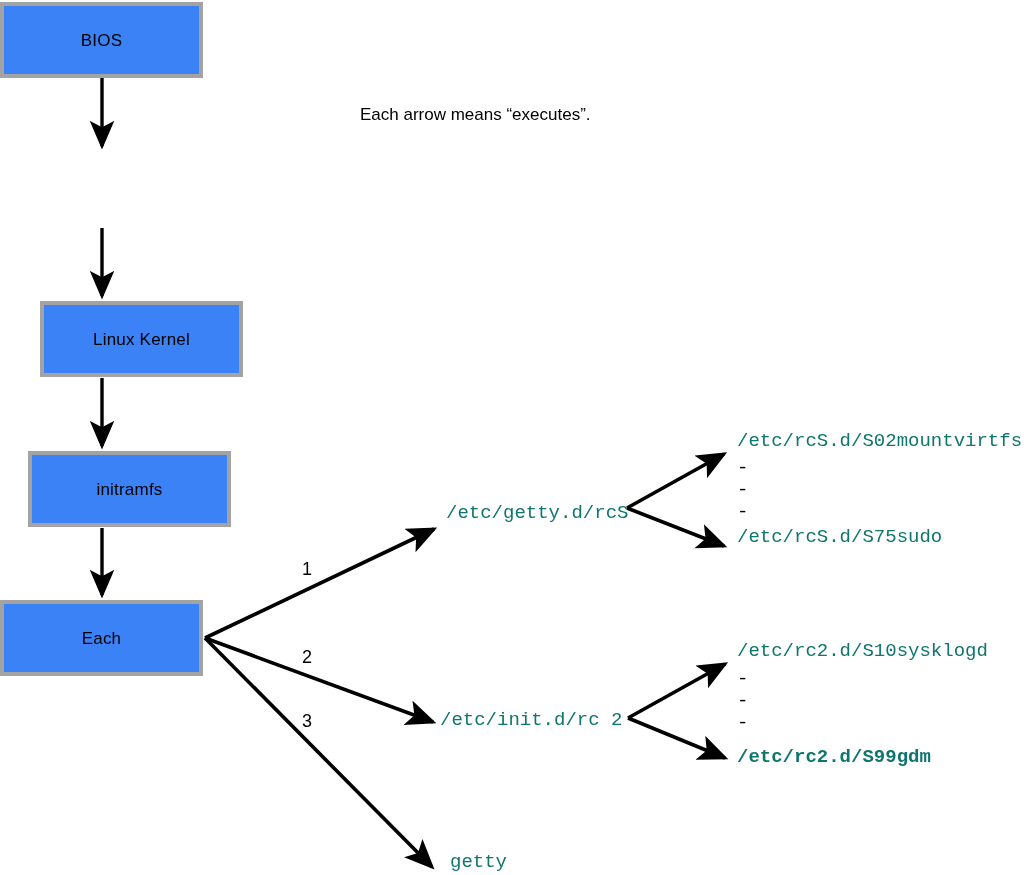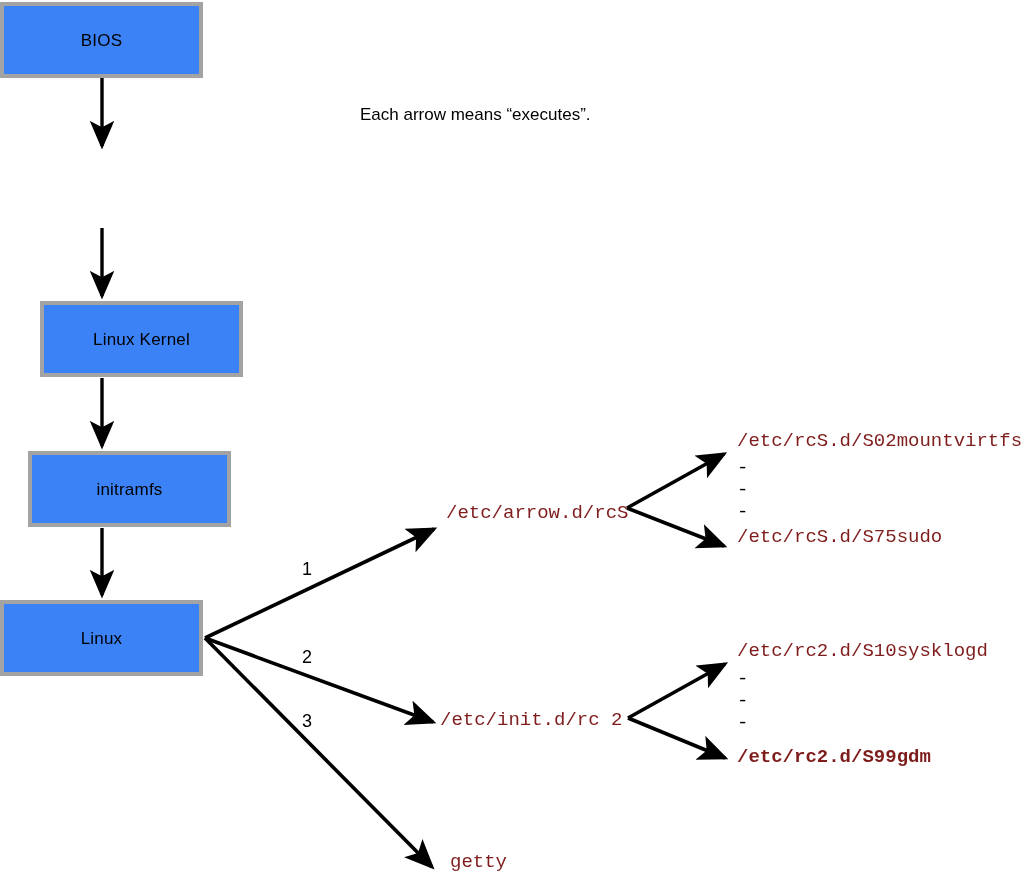--- a/index.html
+++ b/index.html
@@ -39,21 +39,21 @@
     font-size: 17px;
     color: #000000;
     letter-spacing: 0.2px;
     line-height: 1;
     white-space: nowrap;
   }
   .mono-label {
     position: absolute;
     font-family: "Liberation Mono", monospace;
     font-size: 19px;
-    color: #7f1d1d;
+    color: #0f766e;
     white-space: nowrap;
     line-height: 1;
   }
   .dash-label {
     position: absolute;
     font-family: "Liberation Mono", monospace;
     font-size: 19px;
     color: #000000;
     line-height: 1;
   }
@@ -116,30 +116,30 @@
 
   <div class="stage-box" style="left:0px; top:301px; width:203px; height:76px;margin-left:40px;">
     <span class="stage-label">Linux Kernel</span>
   </div>
 
   <div class="stage-box" style="left:0px; top:451px; width:203px; height:76px;margin-left:28px;">
     <span class="stage-label">initramfs</span>
   </div>
 
   <div class="stage-box" style="left:0px; top:600px; width:203px; height:76px;">
-    <span class="stage-label">Linux</span>
+    <span class="stage-label">Each</span>
   </div>
 
   <div class="caption" style="left:360px; top:106px;">Each arrow means “executes”.</div>
 
   <div class="num-label" style="left:302px; top:560px;">1</div>
   <div class="num-label" style="left:302px; top:648px;">2</div>
   <div class="num-label" style="left:302px; top:712px;">3</div>
 
-  <div class="mono-label" style="left:446px; top:504px;">/etc/arrow.d/rcS</div>
+  <div class="mono-label" style="left:446px; top:504px;">/etc/getty.d/rcS</div>
 
   <div class="mono-label" style="left:440px; top:711px;">/etc/init.d/rc 2</div>
 
   <div class="mono-label" style="left:450px; top:853px;">getty</div>
 
   <div class="mono-label" style="left:737px; top:432px;">/etc/rcS.d/S02mountvirtfs</div>
   <div class="dash-label" style="left:737px; top:459px;">-</div>
   <div class="dash-label" style="left:737px; top:481px;">-</div>
   <div class="dash-label" style="left:737px; top:503px;">-</div>
   <div class="mono-label" style="left:737px; top:528px;">/etc/rcS.d/S75sudo</div>

